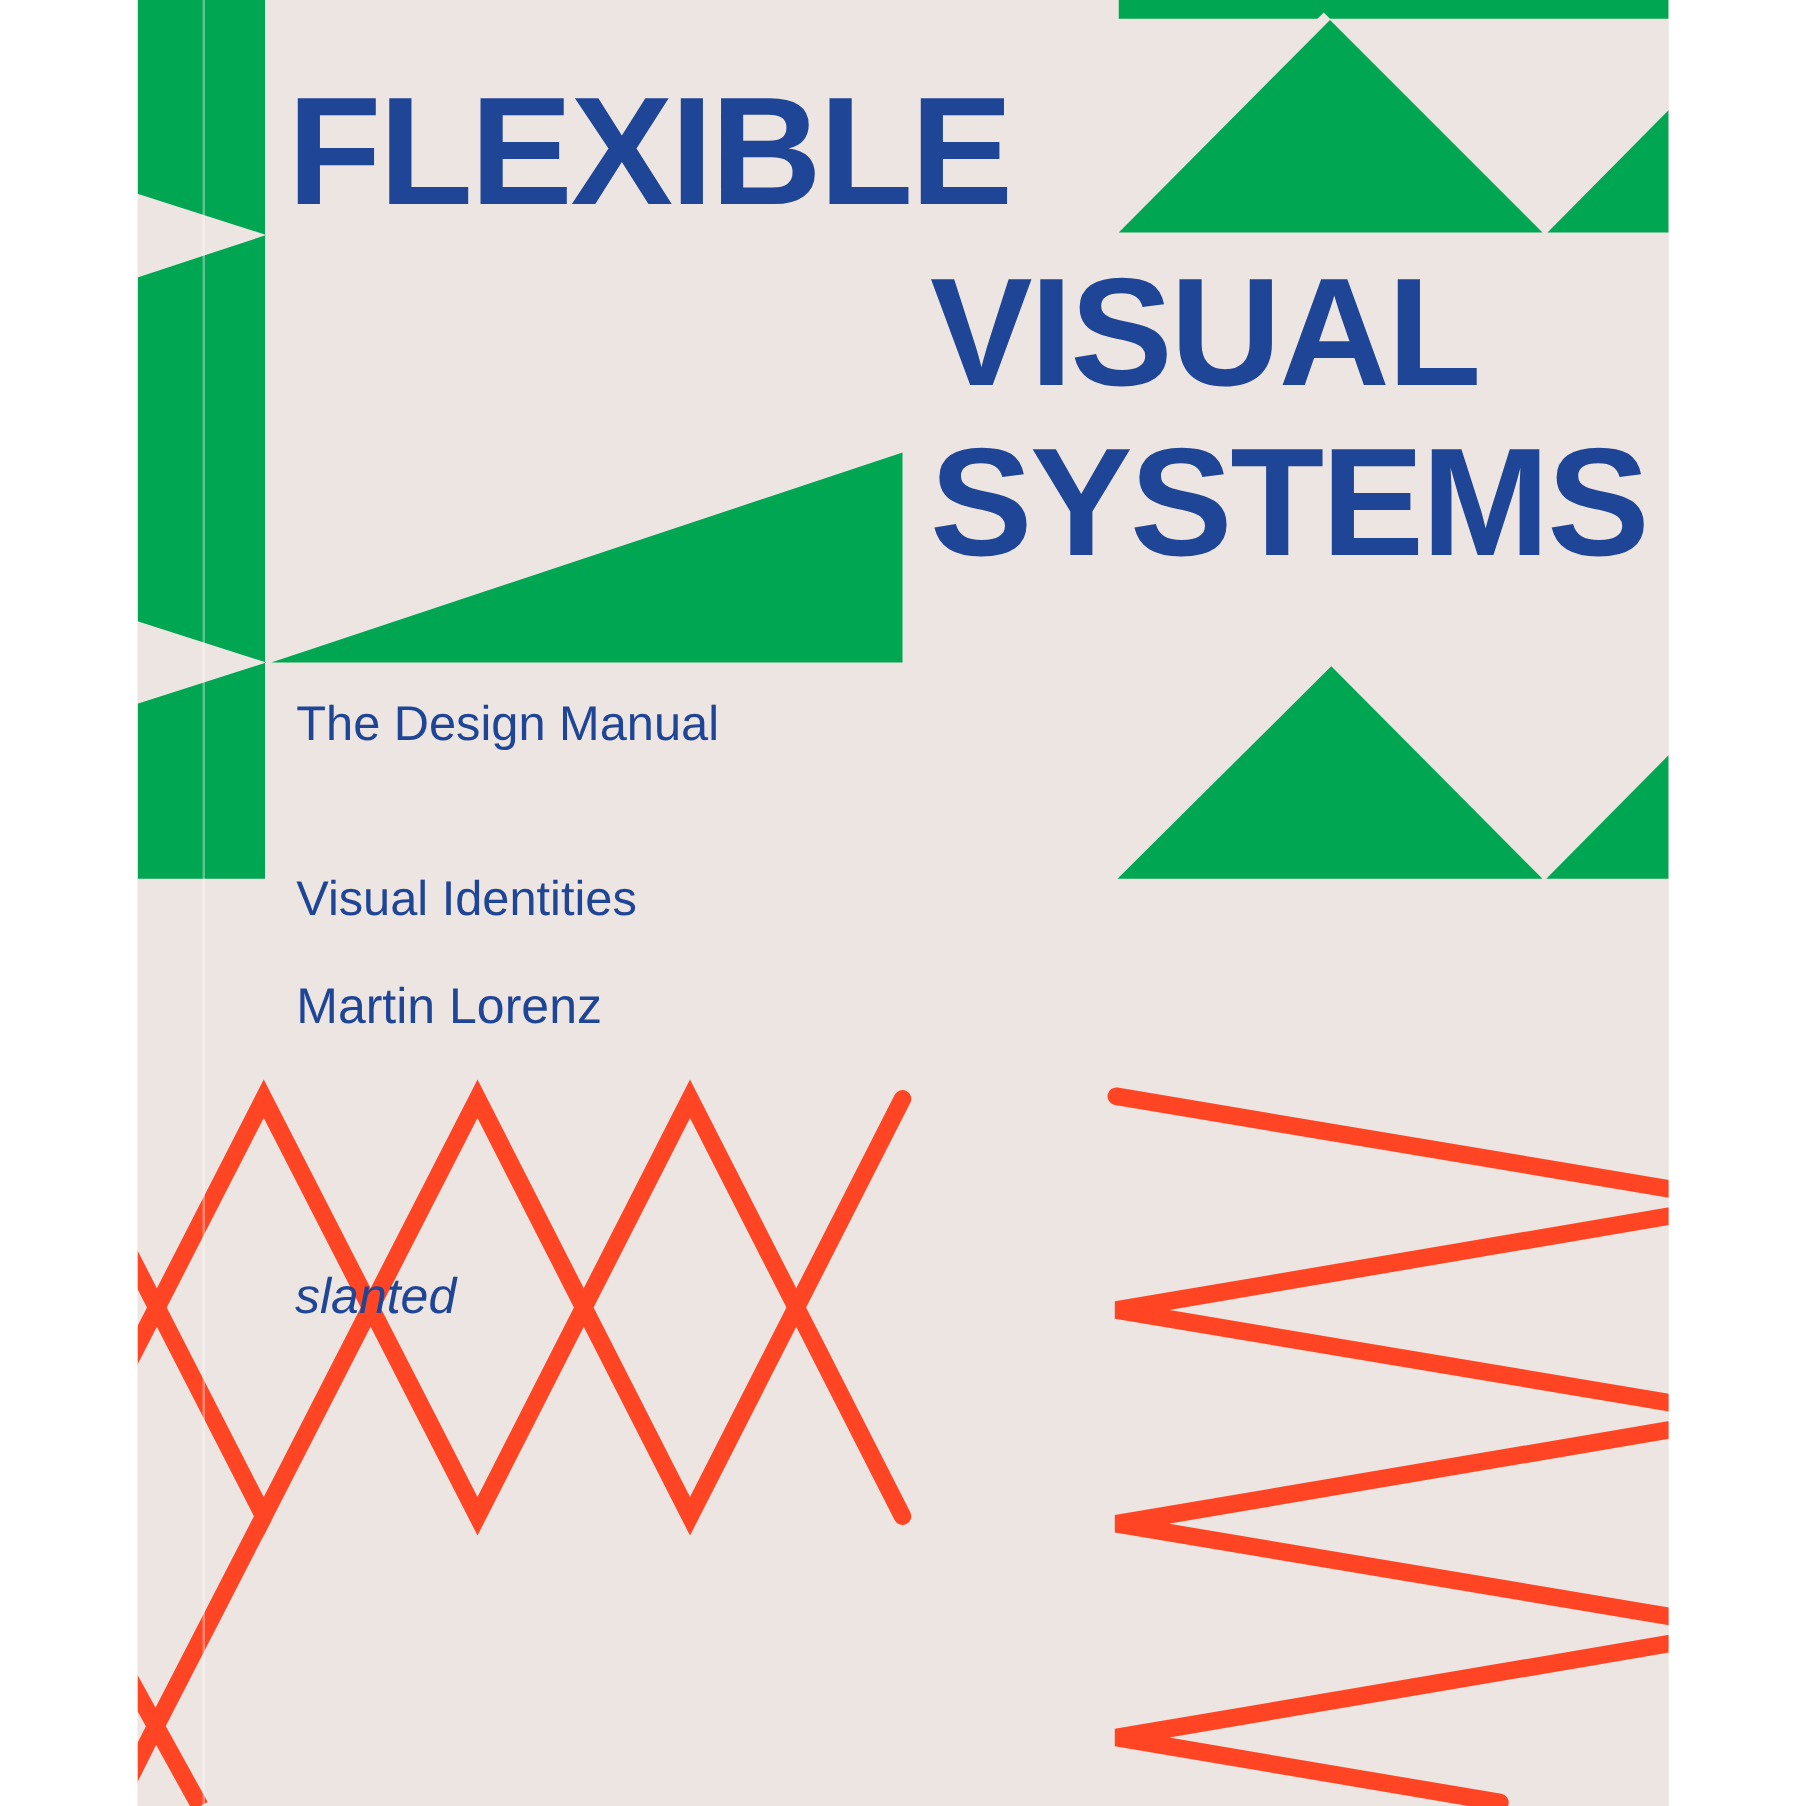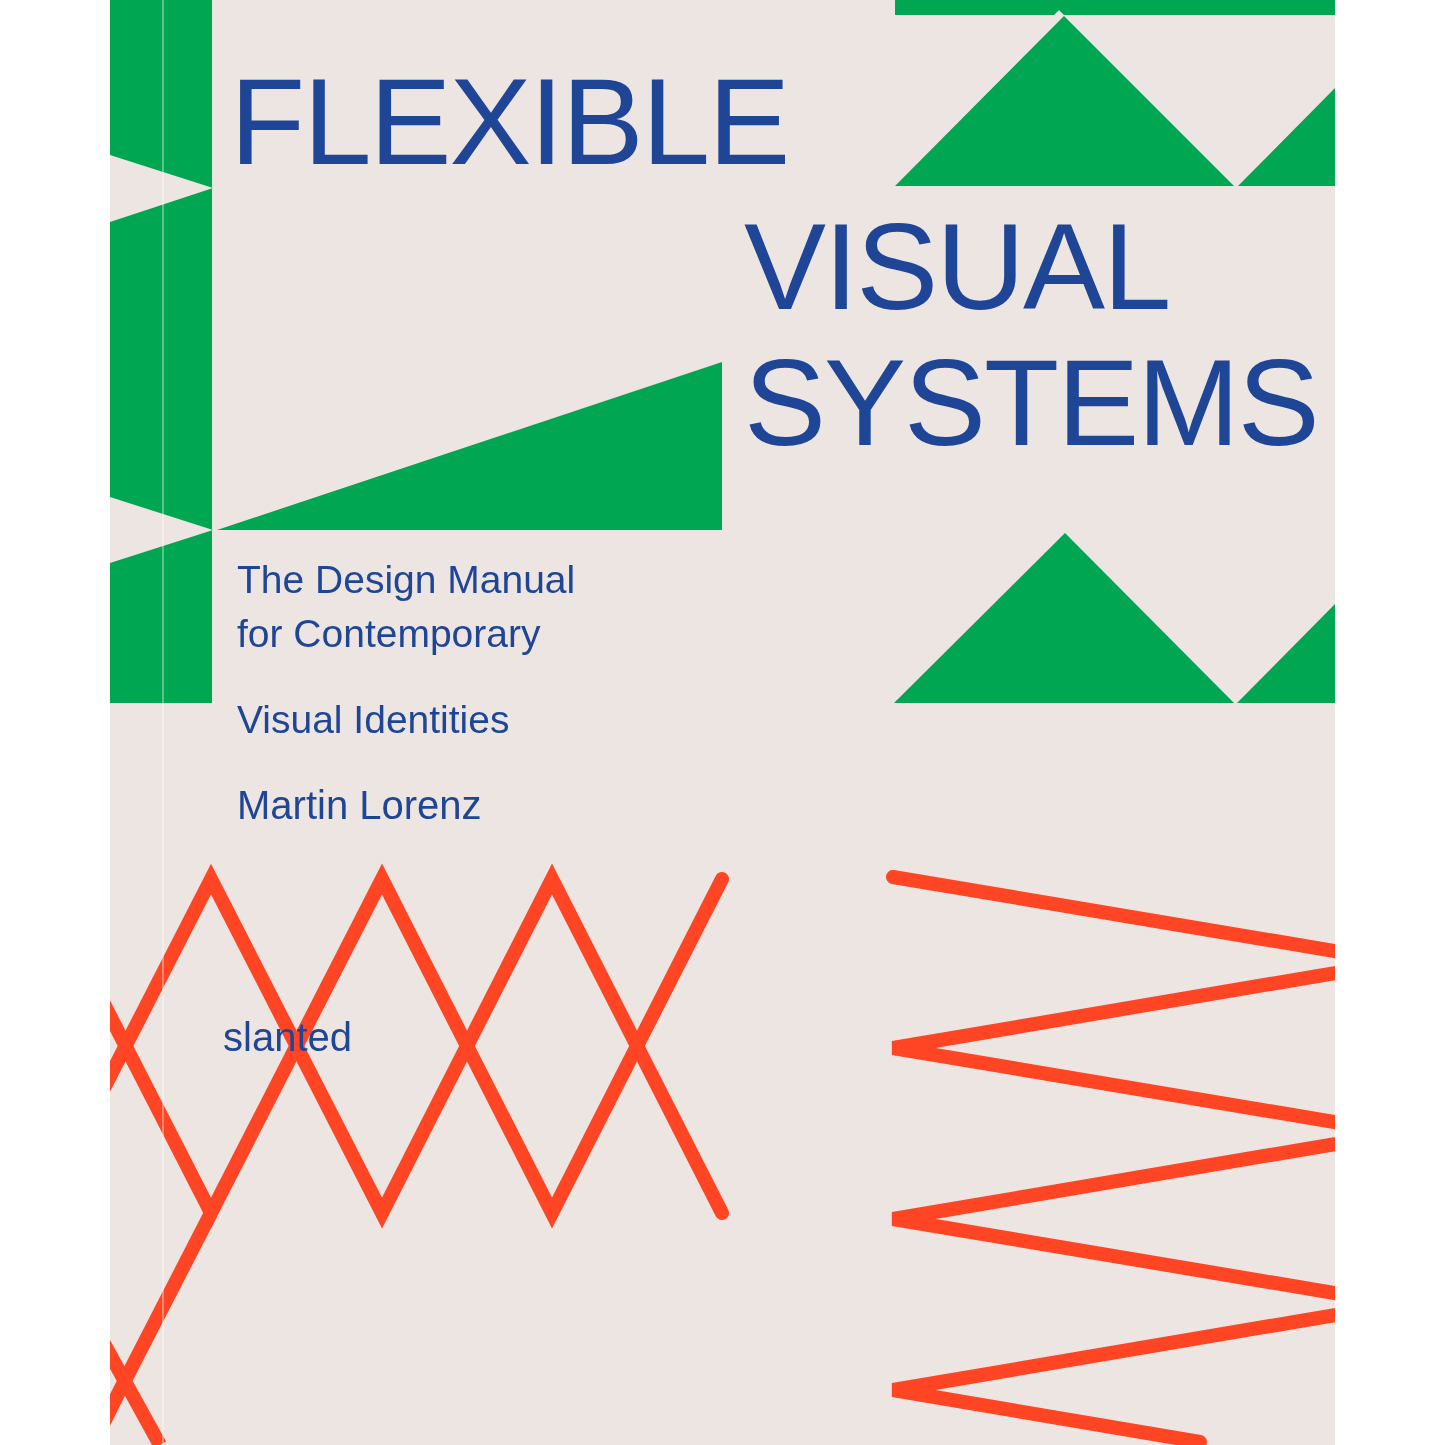--- a/index.html
+++ b/index.html
@@ -1,21 +1,21 @@
 <!DOCTYPE html>
 <html><head>
 <meta charset="utf-8">
 <style>
   html, body { margin:0; padding:0; background:#ffffff; }
   body { width:1445px; height:1445px; position:relative; overflow:hidden; }
   .cover { position:absolute; left:110px; top:0; width:1225px; height:1445px; background:#ede5e1; overflow:hidden; }
   .art { position:absolute; left:0; top:0; width:1225px; height:1445px; }
   .spine { position:absolute; left:52px; top:0; width:2px; height:1445px; background:rgba(255,255,255,0.35); }
   .txt { position:absolute; color:#1f4596; font-family:"Liberation Sans", sans-serif; white-space:nowrap; margin:0; }
-  .t-big { font-size:123px; line-height:1; letter-spacing:-2px; font-weight:400;text-align:right; }
+  .t-big { font-size:123px; line-height:1; letter-spacing:-2px; font-weight:700;text-align:right; }
   .t-sub { font-size:39px; line-height:54px; }
   .t-author { font-size:40px; line-height:1;margin-top:11px; }
   .t-pub { font-size:40px; line-height:1; }
 </style>
 </head>
 <body>
 
 <div class="cover">
   <svg class="art" viewBox="0 0 1225 1445" xmlns="http://www.w3.org/2000/svg">
 
@@ -43,19 +43,18 @@
     </g>
   </svg>
 
   <div class="spine"></div>
 
   <h1 class="txt t-big" style="left:120px; top:60px;">FLEXIBLE</h1>
   <h1 class="txt t-big" style="left:634px; top:341px;">SYSTEMS</h1>
   <h1 class="txt t-big" style="left:634px; top:205px;">VISUAL</h1>
 
   <div class="txt t-sub" style="left:127px; top:553px;">The Design Manual</div>
-  <div class="txt t-sub" style="left:127px; top:607px;">for Contemporary</div>
   <div class="txt t-sub" style="left:127px; top:661px;margin-top:32px;">Visual Identities</div>
 
   <div class="txt t-author" style="left:127px; top:774px;">Martin Lorenz</div>
 
-  <div class="txt t-pub" style="left:113px; top:1017px; margin-top:0;">slanted</div>
+  <div class="txt t-pub" style="left:126px; top:1017px; margin-top:0;font-style:italic;">slanted</div>
 </div>
 
 </body></html>

